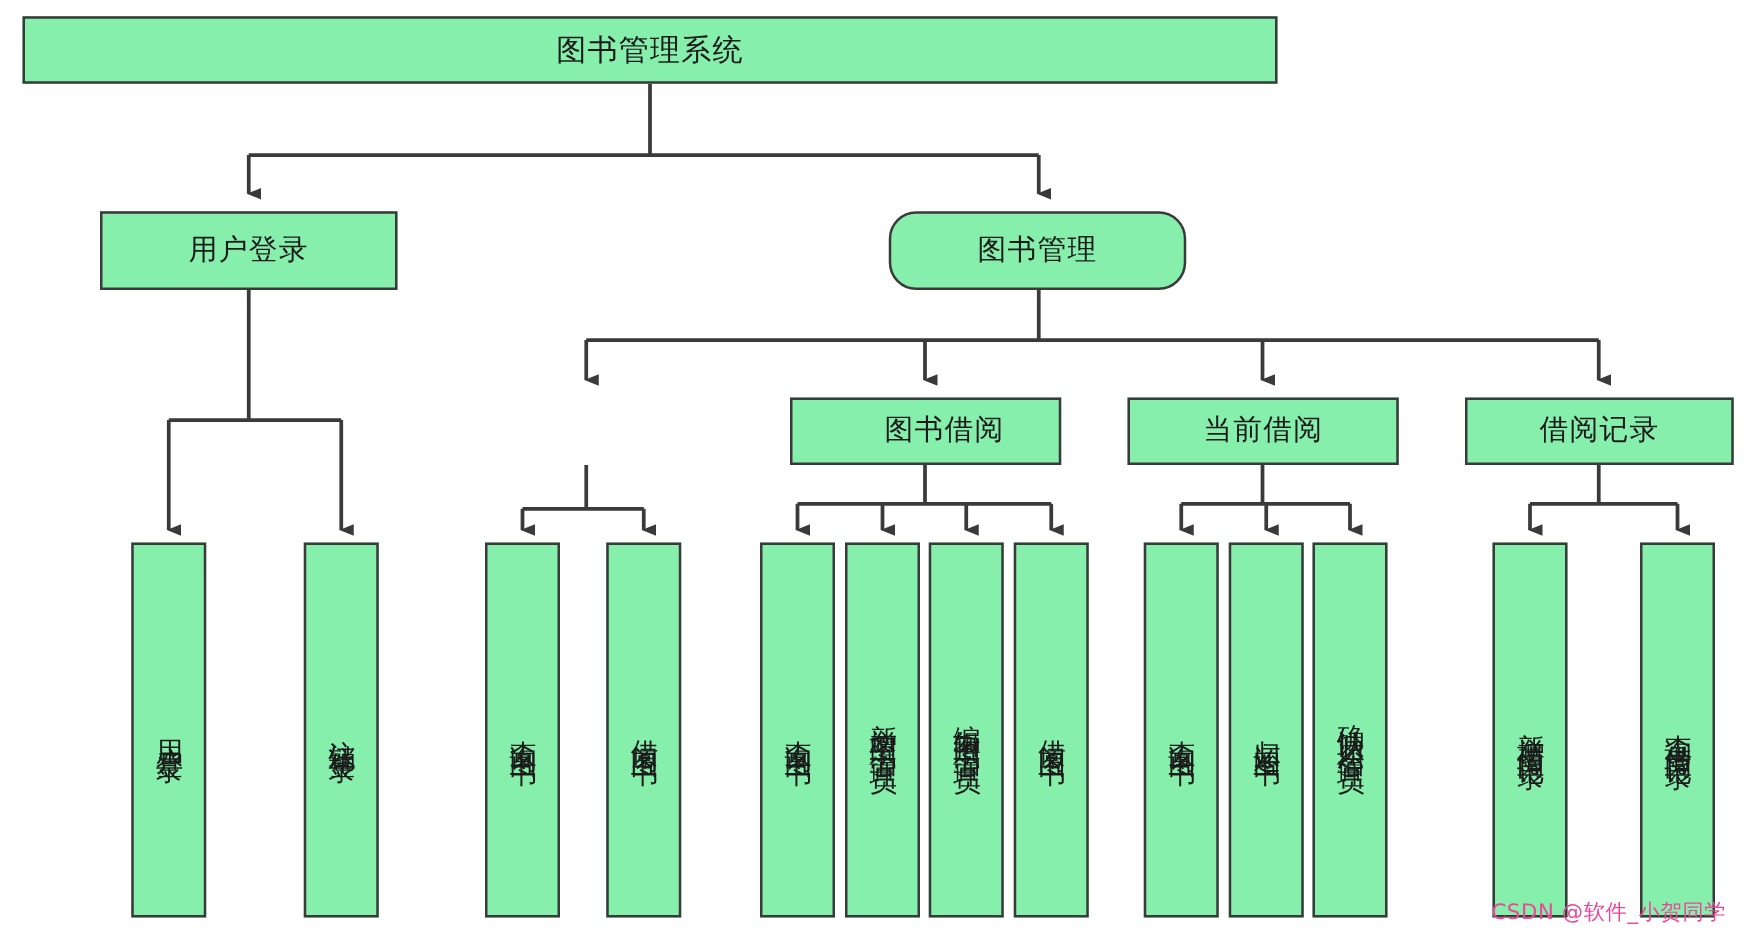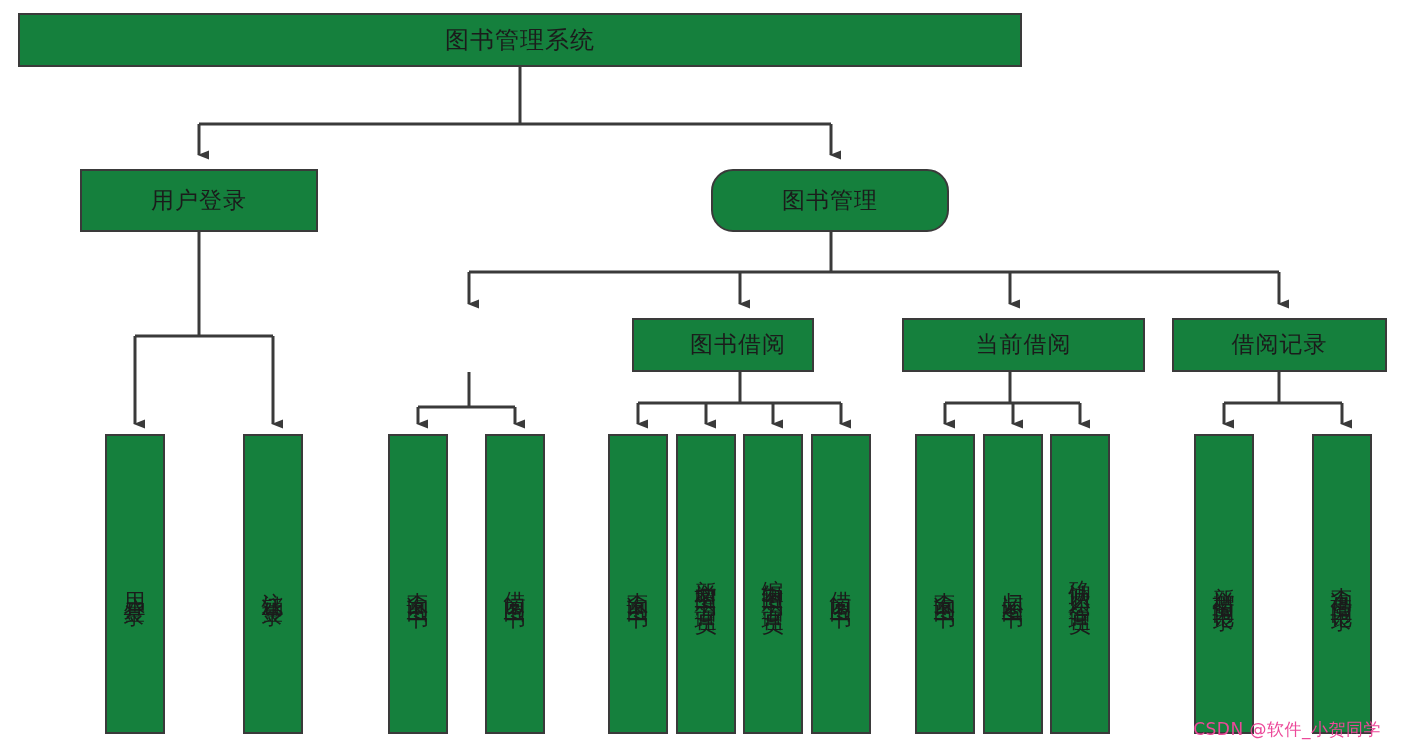--- a/index.html
+++ b/index.html
@@ -21,21 +21,21 @@
     position: absolute;
     left: 0;
     top: 0;
     width: 1405px;
     height: 747px;
   }
   .node {
     position: absolute;
     box-sizing: border-box;
     border: 2.5px solid #3a3a3a;
-    background: #15803d;
+    background: #86efac;
     color: #1b1b1b;
     display: flex;
     align-items: center;
     justify-content: center;
     text-align: center;
     z-index: 2;
   }
   .node.horiz {
     font-size: 23px;
     letter-spacing: 1px;
@@ -128,24 +128,24 @@
     <span>图书管理系统</span>
   </div>
 
   <div class="node horiz" style="left:80px; top:169px; width:238px; height:63px;">
     <span>用户登录</span>
   </div>
   <div class="node horiz" style="left:711px; top:169px; width:238px; height:63px;border-radius:22px;">
     <span>图书管理</span>
   </div>
 
-  <div class="node horiz" style="left:632px; top:318px; width:182px; height:54px;padding-left:30px;">
+  <div class="node horiz" style="left:632px; top:318px; width:217px; height:54px;padding-left:30px;">
     <span>图书借阅</span>
   </div>
-  <div class="node horiz" style="left:902px; top:318px; width:243px; height:54px;">
+  <div class="node horiz" style="left:902px; top:318px; width:217px; height:54px;">
     <span>当前借阅</span>
   </div>
   <div class="node horiz" style="left:1172px; top:318px; width:215px; height:54px;">
     <span>借阅记录</span>
   </div>
 
   <div class="node vert" style="left:105px; top:434px; width:60px; height:300px;">
     <span class="vlabel">用户登录</span>
   </div>
   <div class="node vert" style="left:243px; top:434px; width:60px; height:300px;">

